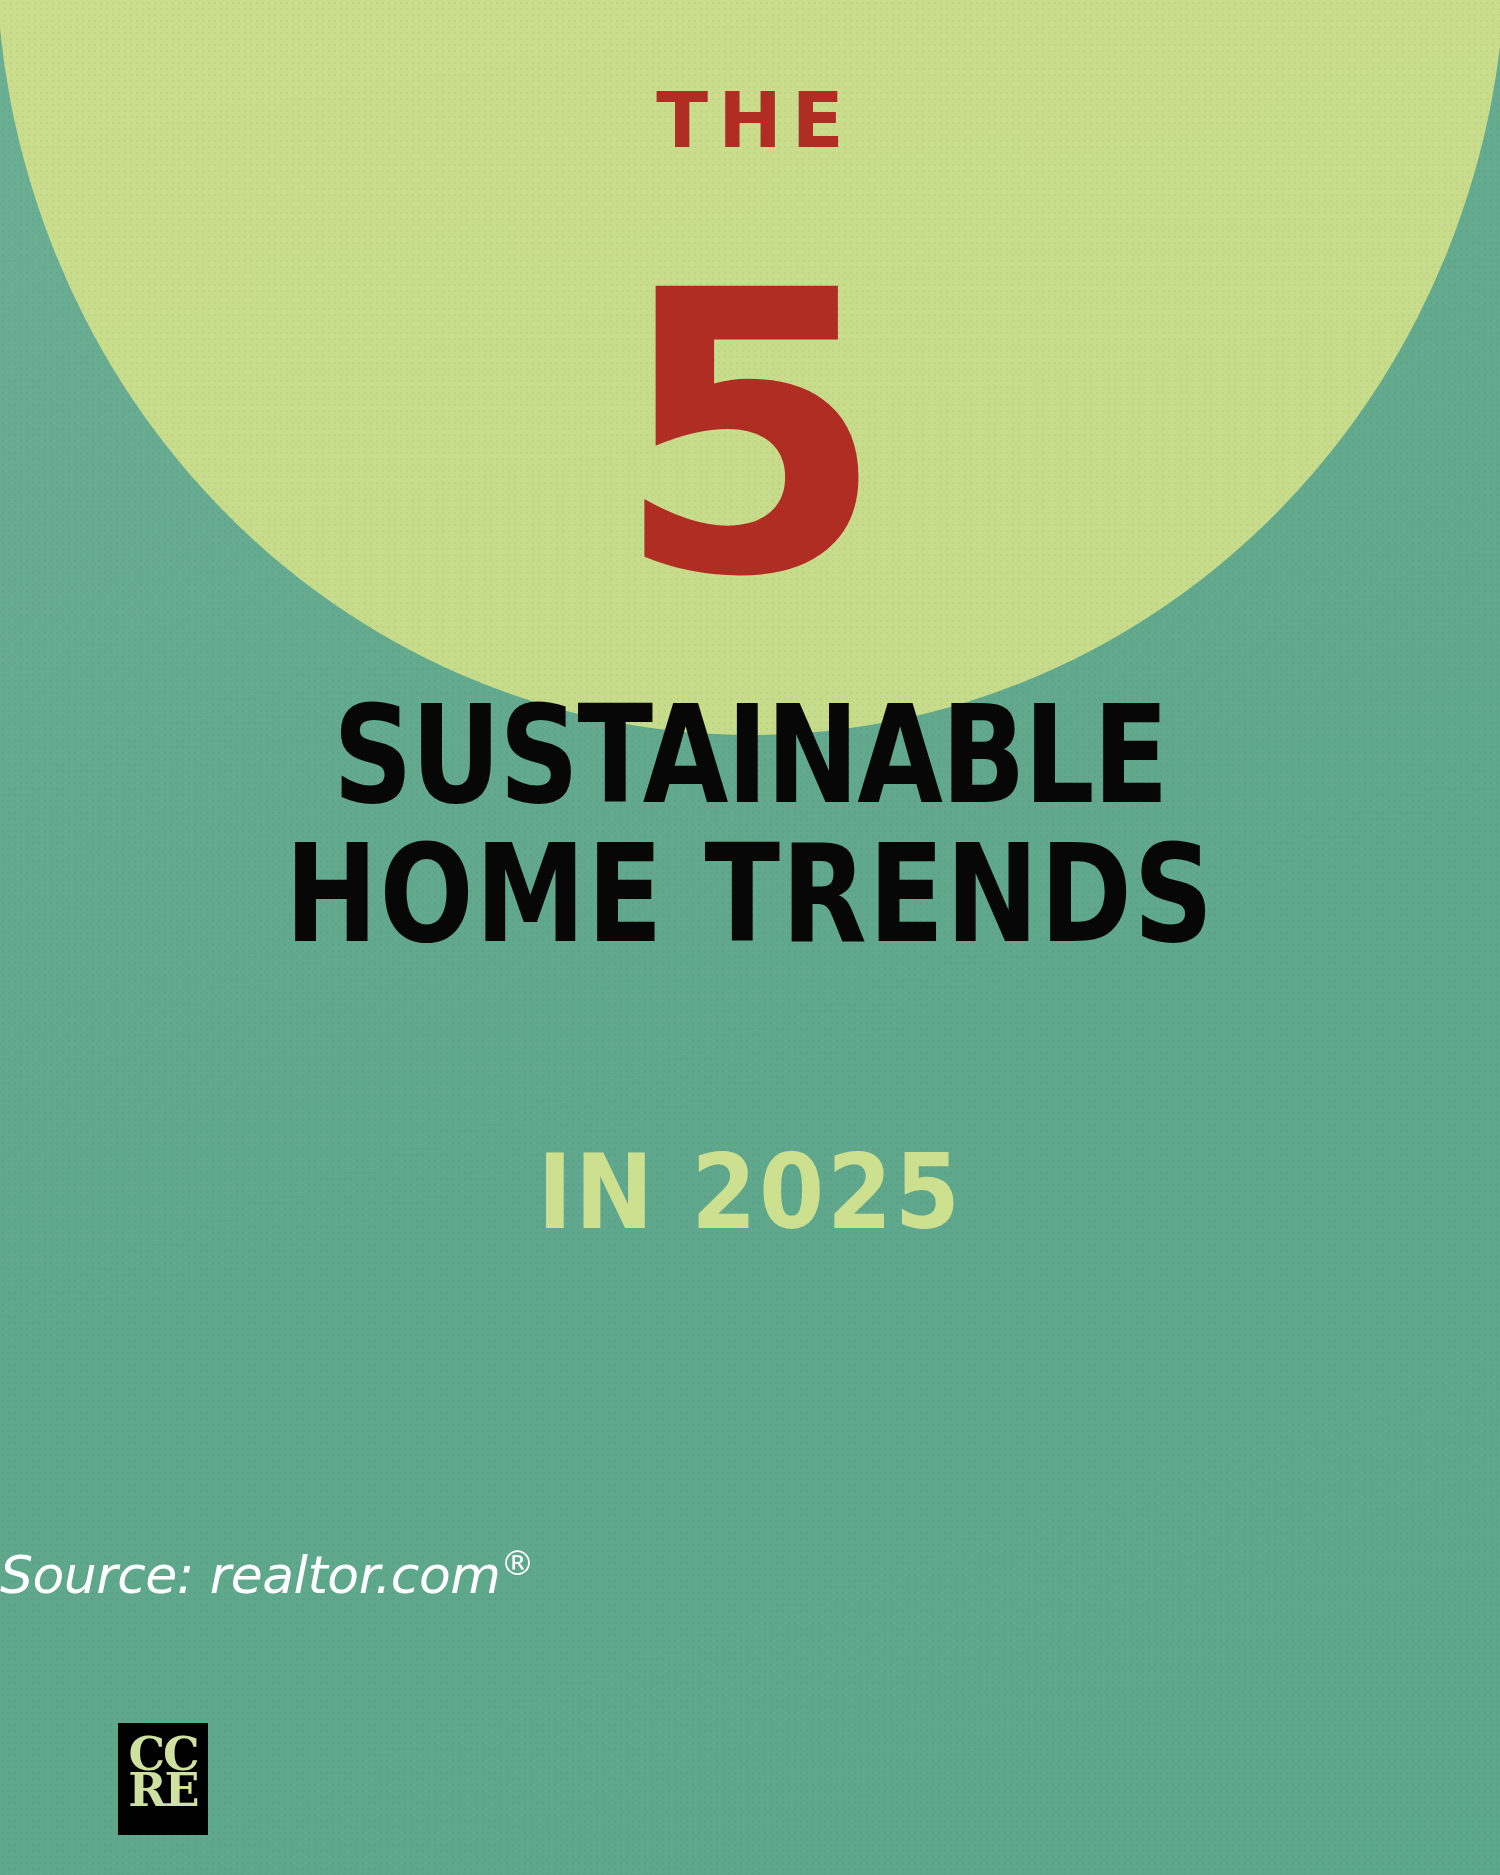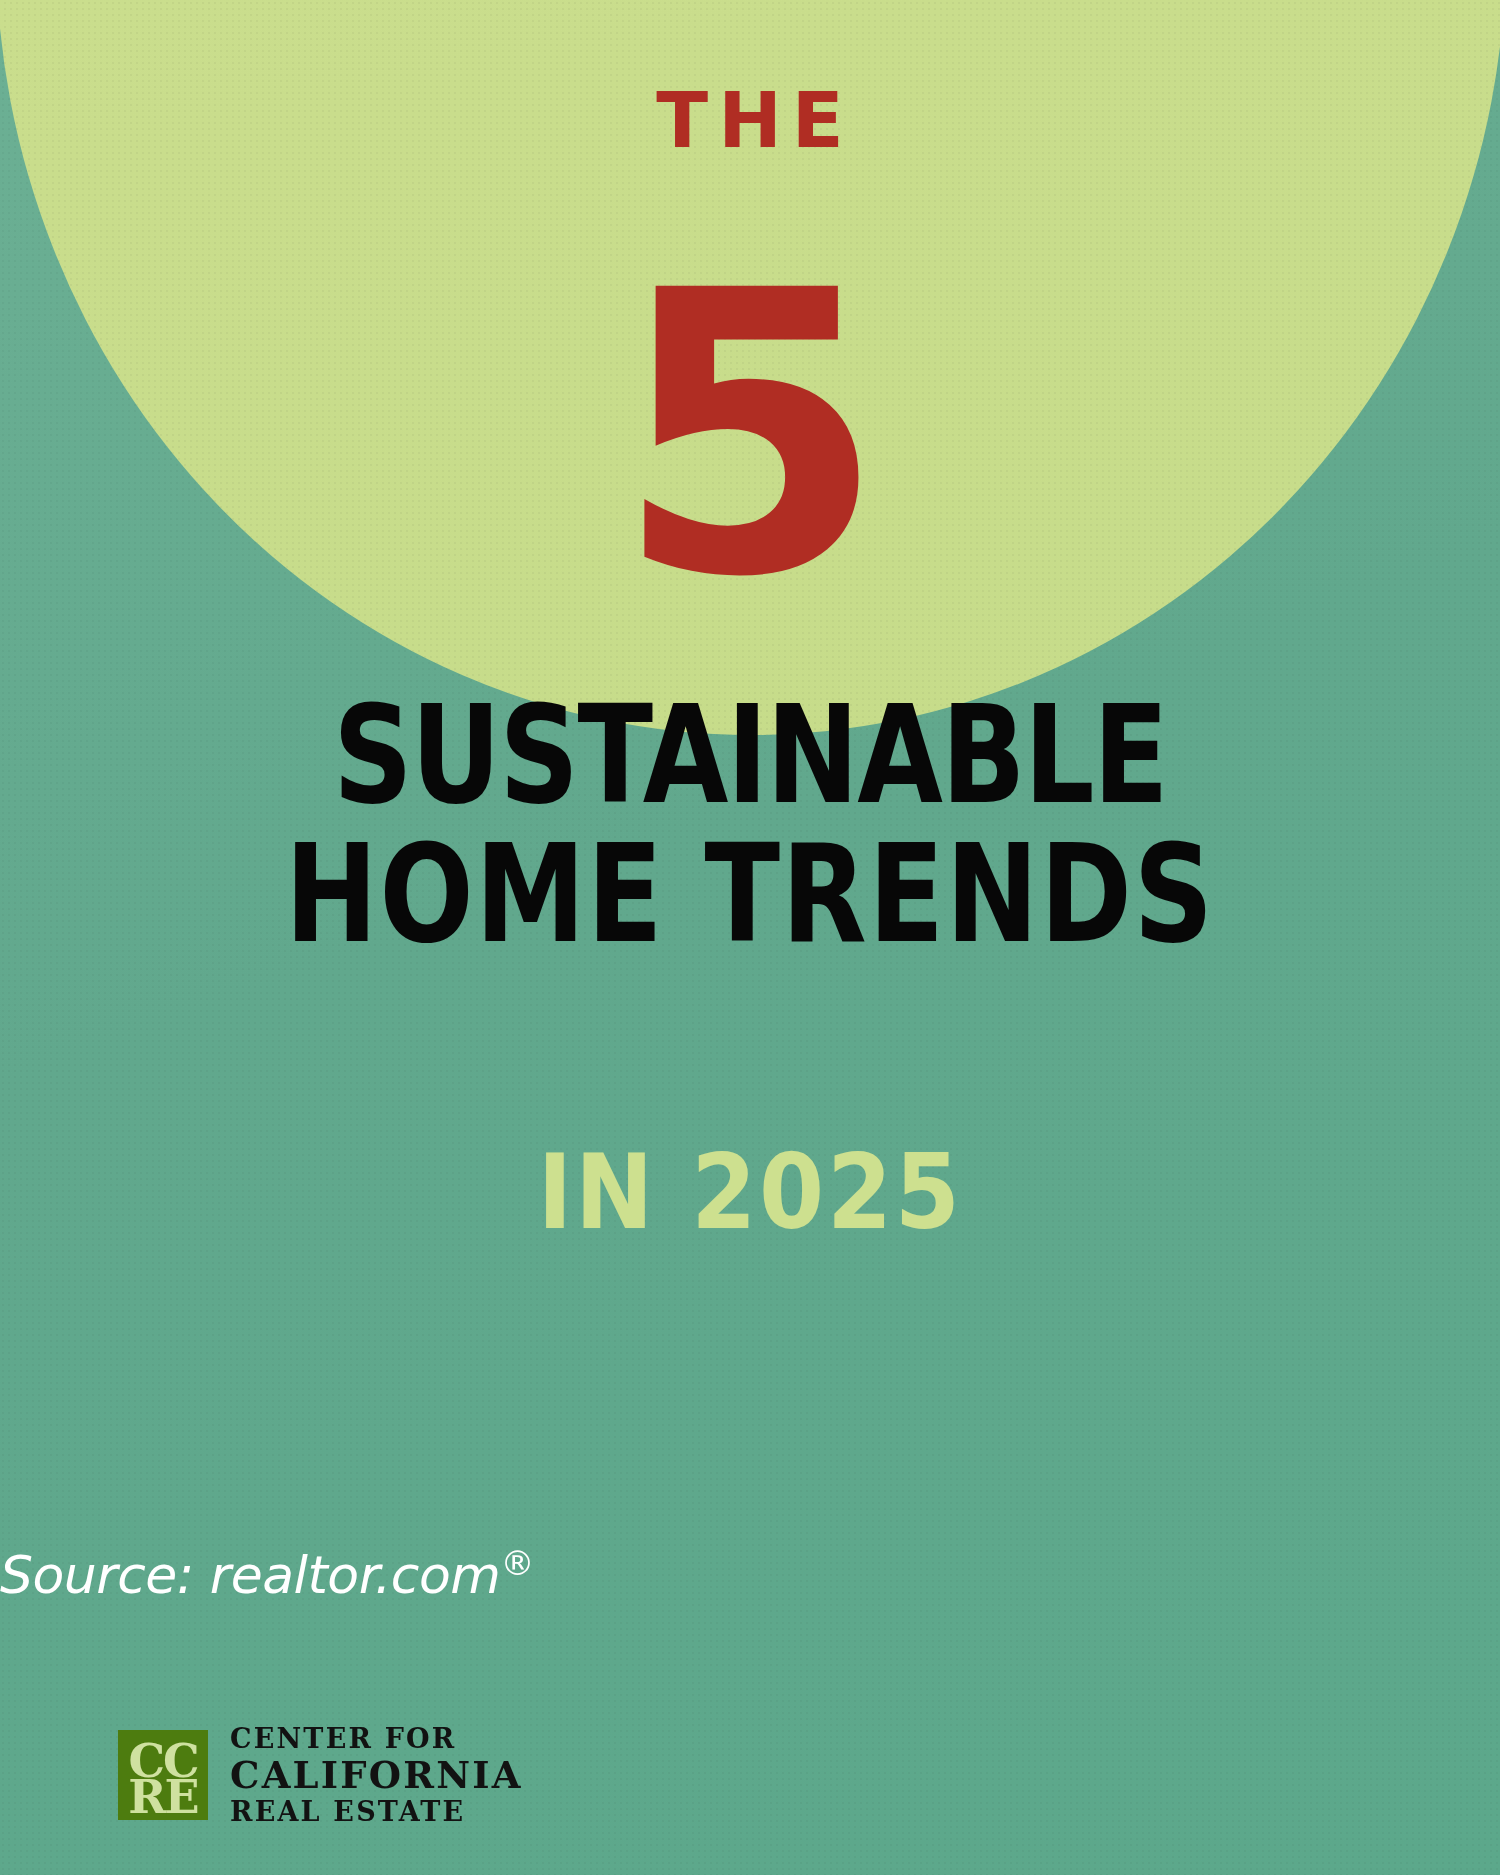--- a/index.html
+++ b/index.html
@@ -106,22 +106,22 @@
 
   
   .logo{
     position:absolute;
     left:118px; top:1723px;
     display:flex;
     align-items:center;
     gap:22px;
   }
   .logo-mark{
-    width:90px; height:90px;
-    background:#4d7c0f;
+    width:90px; height:112px;
+    background:#000000;
     position:relative;
     flex:0 0 auto;
   }
   .logo-mark span{
     position:absolute;
     left:0; right:0;
     text-align:center;
     color:#cfe1a0;
     font-family:"DejaVu Serif", serif;
     font-weight:bold;
@@ -167,20 +167,15 @@
 
   <div class="source">
     <span>Source: realtor.com</span><span class="reg">®</span>
   </div>
 
   <div class="logo">
     <div class="logo-mark">
       <span class="lm-top">CC</span>
       <span class="lm-bot">RE</span>
     </div>
-    <div class="logo-text">
-      <span class="lt-1">CENTER FOR</span>
-      <span class="lt-2">CALIFORNIA</span>
-      <span class="lt-3">REAL ESTATE</span>
-    </div>
   </div>
 
 </div>
 
 </body></html>

